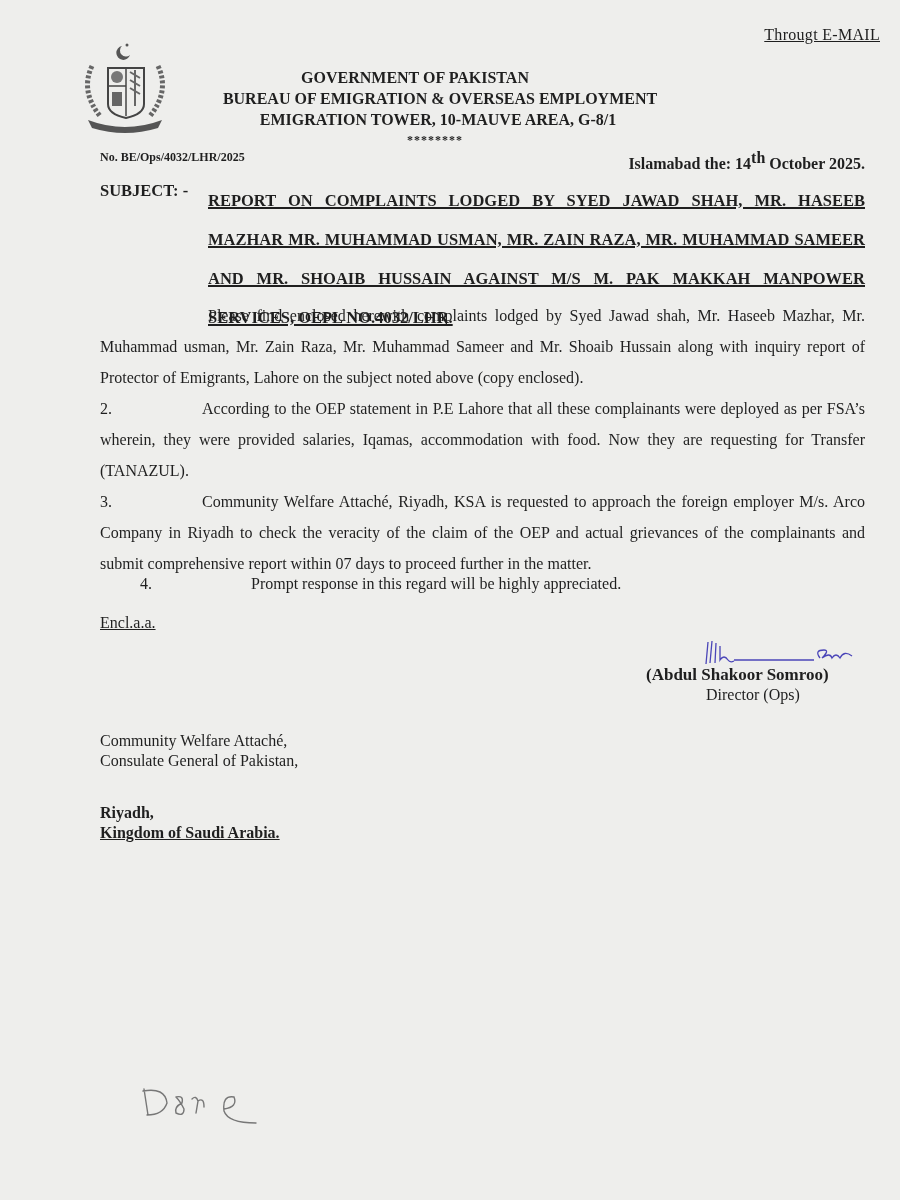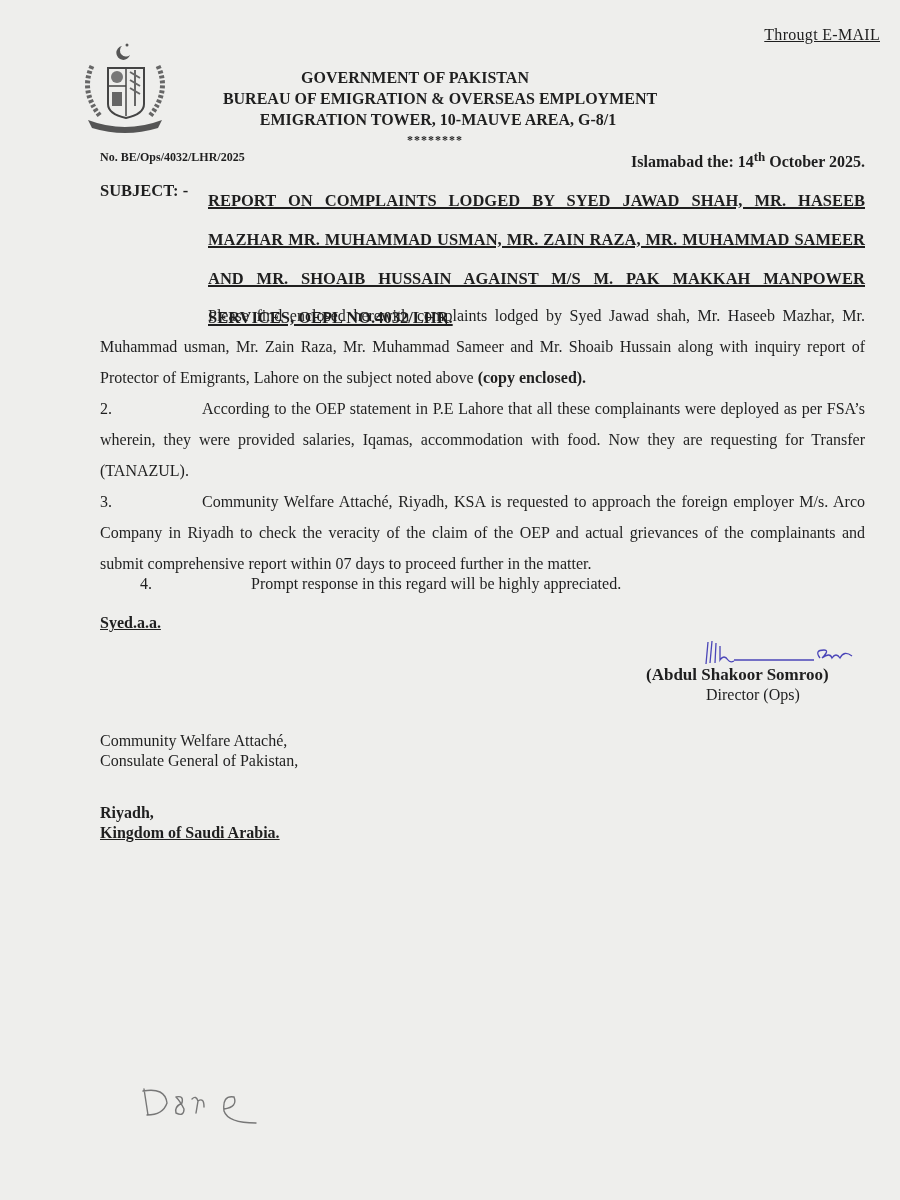--- a/index.html
+++ b/index.html
@@ -10,32 +10,32 @@
   .abs { position:absolute; }
   .through { right:20px; top:26px; font-weight:normal; font-size:16px; text-decoration:underline; letter-spacing:0.3px; }
   .emblem { left:70px; top:40px; width:110px; height:95px; }
   .hdr { left:0; width:900px; text-align:center; font-weight:bold; font-size:16px; line-height:20px; }
   .hdr1 { top:68px; left:-35px; }
   .hdr2 { top:89px; left:-10px; }
   .hdr3 { top:110px; left:-12px; }
   .stars { top:130px; left:-15px; font-size:12px; letter-spacing:1px; }
   .refno { left:100px; top:150px; font-weight:bold; font-size:12px; }
   .date { right:35px; top:149px; font-weight:bold; font-size:16px; }
-  .date sup { font-size:13px; }
+  .date sup { font-size:16px; }
   .subj-label { left:100px; top:181px; font-weight:bold; font-size:16.5px; }
   .subj-text { left:208px; top:181px; width:657px; font-weight:bold; font-size:16.5px; line-height:39px; text-align:justify; text-align-last:left; }
   .subj-text span { text-decoration:underline; text-decoration-thickness:1.5px; }
   .para { left:100px; width:765px; font-size:16px; line-height:31px; text-align:justify; }
   .p1 { top:300px; text-indent:108px; }
   .p2 { top:393px; }
   .p3 { top:486px; }
   .p4 { top:568px;margin-left:40px; }
   .num { display:inline-block; width:102px; }
   .num4 { display:inline-block; width:111px; }
-  .p1 b, .encl { font-weight:bold; }
+  .p1 b, .encl { font-weight:normal; }
   .encl { left:100px; top:614px; font-size:16px; text-decoration:underline; }
   .sig { left:680px; top:638px; width:180px; height:30px; }
   .signame { left:646px; top:665px; font-weight:bold; font-size:17px; }
   .sigdesig { left:706px; top:686px; font-size:16px; }
   .addr { left:100px; top:731px; font-size:16px; line-height:20px; }
   .addr .b { font-weight:bold;margin-top:32px; }
   .addr .u { font-weight:bold; text-decoration:underline; }
   .done { left:140px; top:1085px; width:130px; height:45px; }
 </style>
 </head>
@@ -68,21 +68,21 @@
 <div class="abs subj-text"><span>REPORT ON COMPLAINTS LODGED BY SYED JAWAD SHAH, MR. HASEEB MAZHAR MR. MUHAMMAD USMAN, MR. ZAIN RAZA, MR. MUHAMMAD SAMEER AND MR. SHOAIB HUSSAIN AGAINST M/S M. PAK MAKKAH MANPOWER SERVICES, OEPL NO.4032/LHR.</span></div>
 
 <div class="abs para p1"><span>Please find enclosed herewith complaints lodged by Syed Jawad shah, Mr. Haseeb Mazhar, Mr. Muhammad usman, Mr. Zain Raza, Mr. Muhammad Sameer and Mr. Shoaib Hussain along with inquiry report of Protector of Emigrants, Lahore on the subject noted above </span><b>(copy enclosed).</b></div>
 
 <div class="abs para p2"><span class="num">2.</span><span>According to the OEP statement in P.E Lahore that all these complainants were deployed as per FSA’s wherein, they were provided salaries, Iqamas, accommodation with food. Now they are requesting for Transfer (TANAZUL).</span></div>
 
 <div class="abs para p3"><span class="num">3.</span><span>Community Welfare Attaché, Riyadh, KSA is requested to approach the foreign employer M/s. Arco Company in Riyadh to check the veracity of the claim of the OEP and actual grievances of the complainants and submit comprehensive report within 07 days to proceed further in the matter.</span></div>
 
 <div class="abs para p4"><span class="num4">4.</span><span>Prompt response in this regard will be highly appreciated.</span></div>
 
-<div class="abs encl">Syed.a.a.</div>
+<div class="abs encl">Encl.a.a.</div>
 
 <svg class="abs sig" viewBox="0 0 180 30">
   <g fill="none" stroke="#4a45b8" stroke-width="1.3">
     <path d="M28 4 l-2 22 M32 3 l-2 22 M36 5 l-1 20 M40 8 l0 14 q4 -6 8 0 q2 3 6 1"></path>
     <path d="M54 22 l80 0"></path>
     <path d="M140 20 q-6 -8 4 -8 q6 0 -2 8 q8 -6 10 0 q4 -6 8 0 q4 -8 12 -2"></path>
   </g>
 </svg>
 
 <div class="abs signame">(Abdul Shakoor Somroo)</div>

